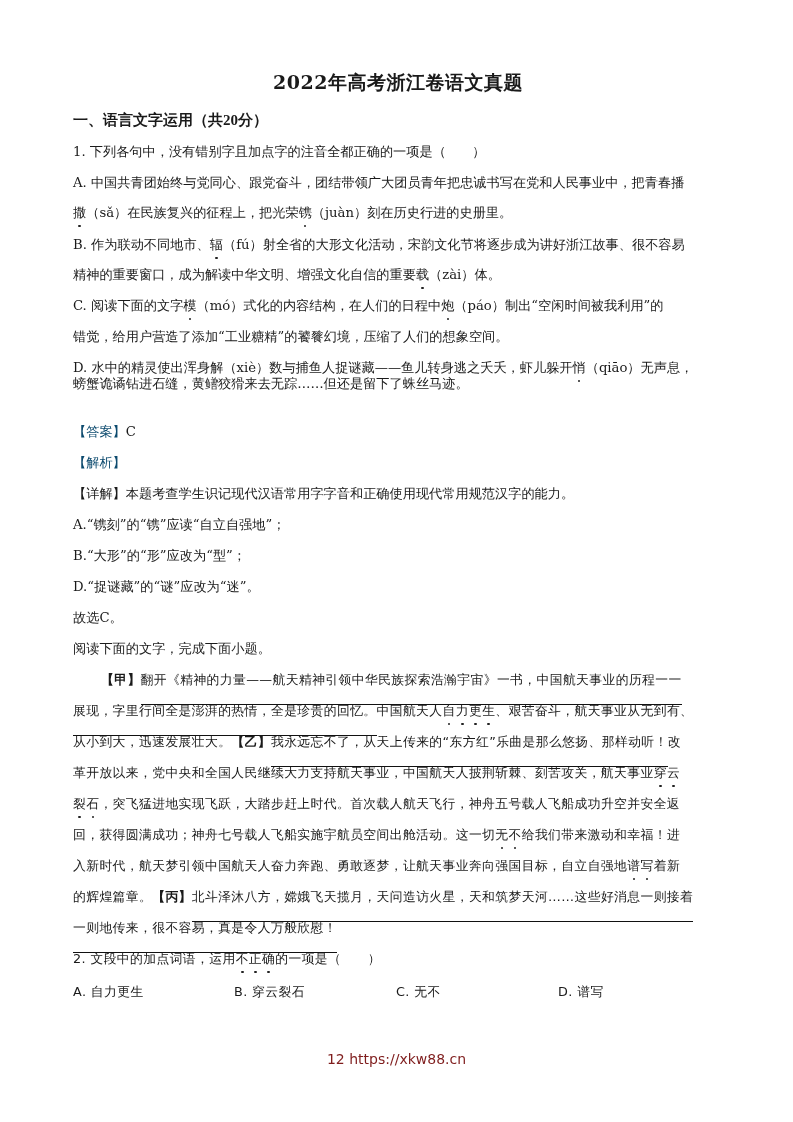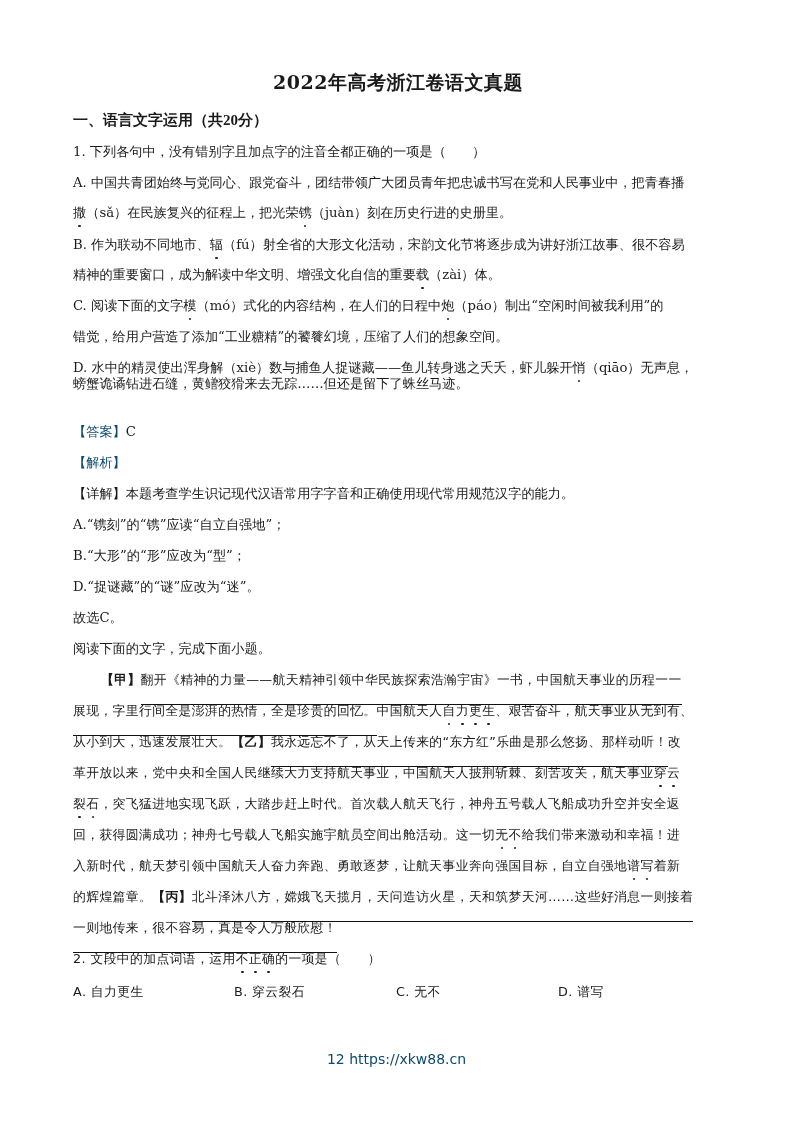--- a/index.html
+++ b/index.html
@@ -11,21 +11,21 @@
   .section { position: absolute; left: 0; top: 111px; font-size: 15px; font-weight: bold; font-family: Liberation Serif, serif; }
   .line { position: absolute; left: 0; width: 650px; font-size: 13.2px; white-space: nowrap; line-height: 18px; }
   .blue { color: #0c4a6e; }
   .dot { position: relative; display: inline-block; }
   .dot::after { content: ""; position: absolute; left: 50%; bottom: -5px; width: 2.5px; height: 2.5px;
                 margin-left: -1.25px; background: #222; border-radius: 50%; }
   .ul { border-bottom: 1.3px solid #111; padding-bottom: 17px; }
   .passage { font-family: "DejaVu Sans", "Liberation Sans", sans-serif; font-size: 12.8px; letter-spacing: 0.4px; }
   .opt { position: absolute; top: 0; }
   .footer { position: absolute; top: 1051px; left: 0; width: 793px; text-align: center;
-            font-family: "DejaVu Sans", "Liberation Sans", sans-serif; font-size: 14px; color: #0c4a6e; }
+            font-family: "DejaVu Sans", "Liberation Sans", sans-serif; font-size: 14px; color: #7f1d1d; }
 </style>
 </head>
 <body>
 
 <div class="page">
 
   <div class="title">2022年高考浙江卷语文真题</div>
   <div class="section">一、语言文字运用（共20分）</div>
 
   <div class="line" style="top:143px">1. 下列各句中，没有错别字且加点字的注音全都正确的一项是（　　）</div>

